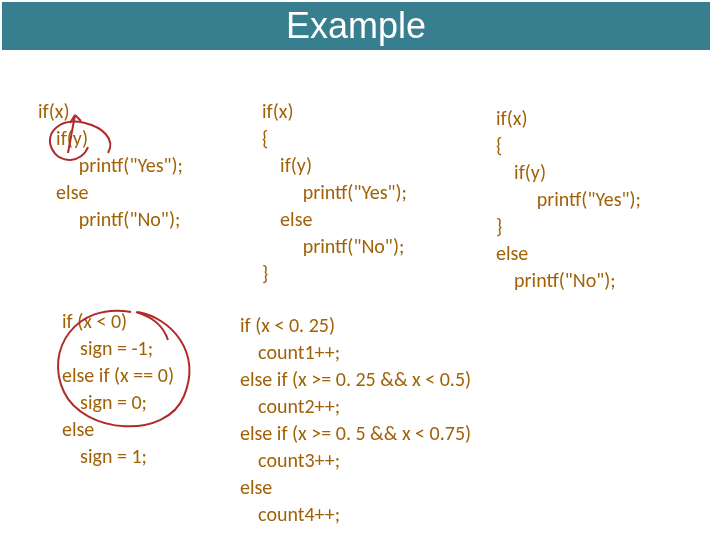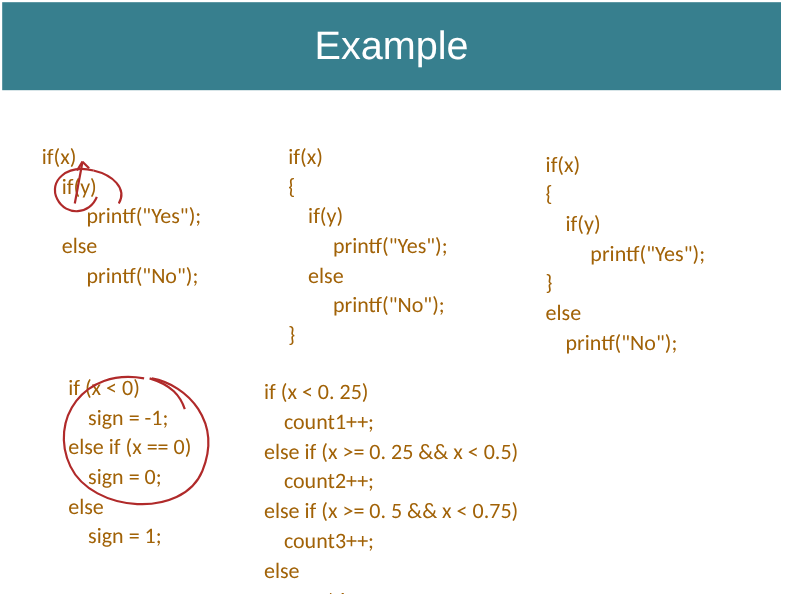--- a/index.html
+++ b/index.html
@@ -7,21 +7,21 @@
     padding: 0;
     width: 720px;
     height: 540px;
     font-family: Calibri, Arial, sans-serif;
     background: #fff;
     position: relative;
     overflow: hidden;
   }
   .header {
     background: #377f8e;
-    height: 80px;
+    height: 48px;
     display: flex;
     align-items: center;
     justify-content: center;
     margin: 2px 10px 0 2px;
   }
   .header-title {
     color: #fff;
     font-family: "Comic Sans MS", cursive, sans-serif;
     font-size: 36px;
     font-weight: 400;

